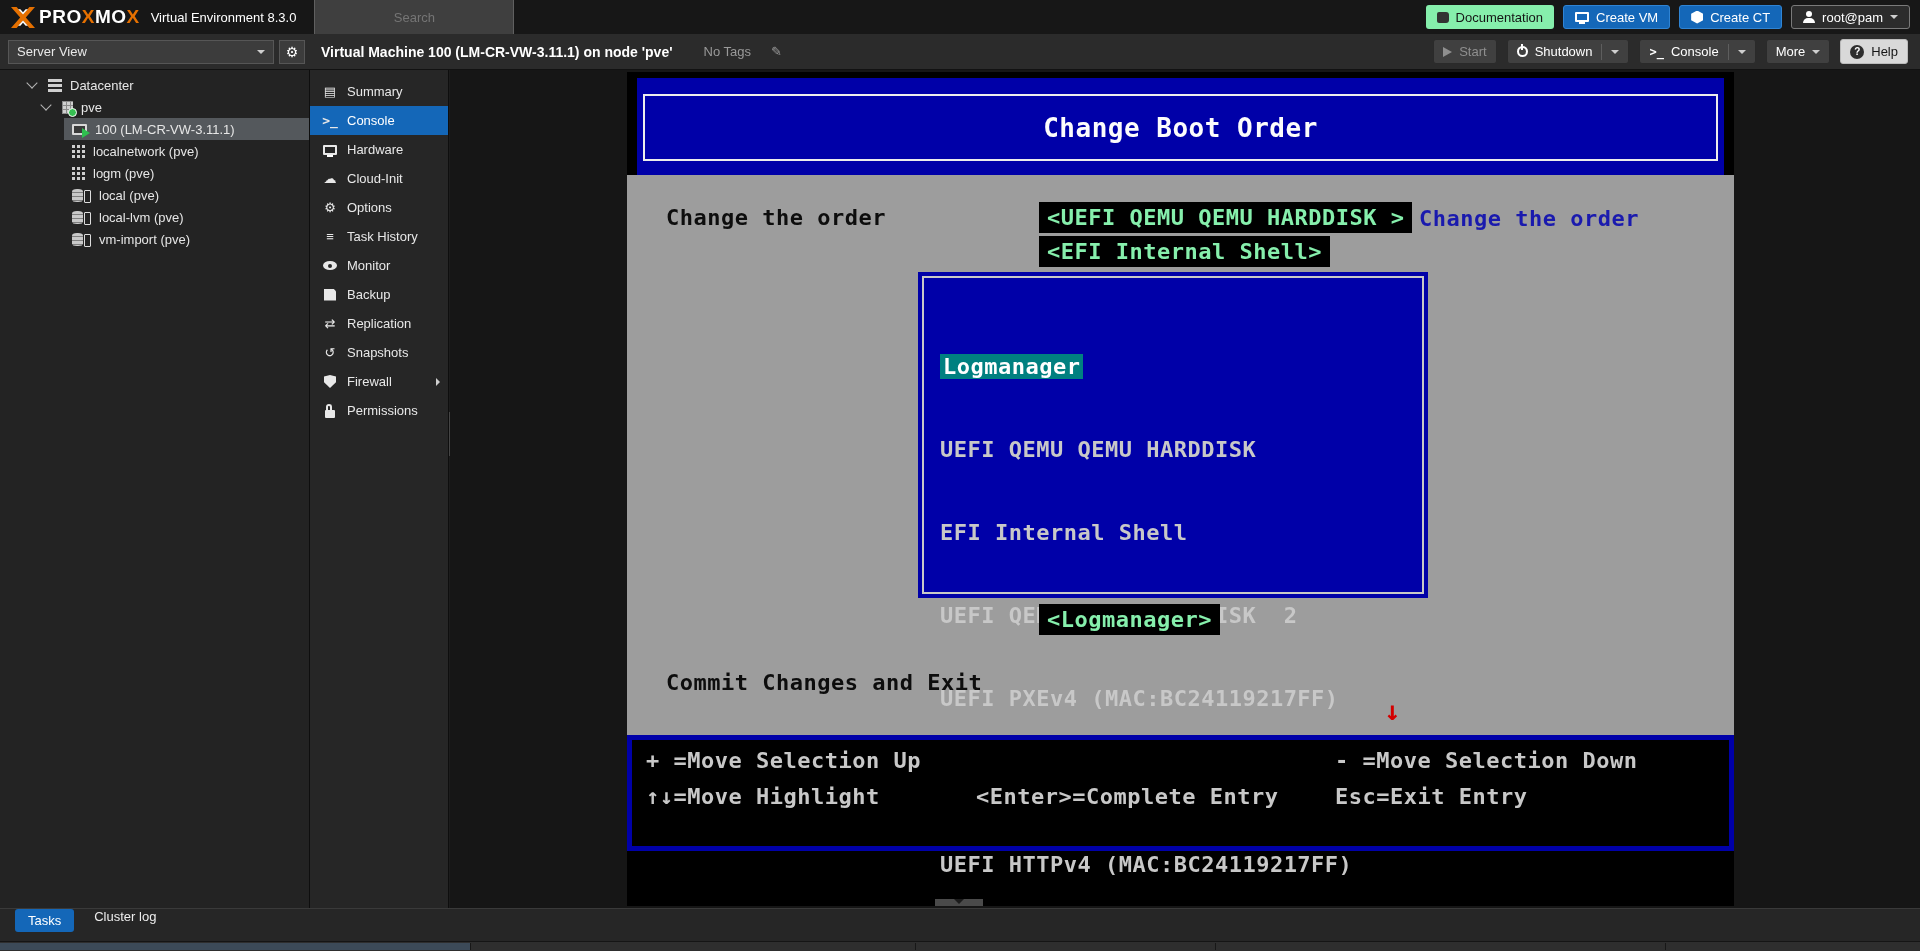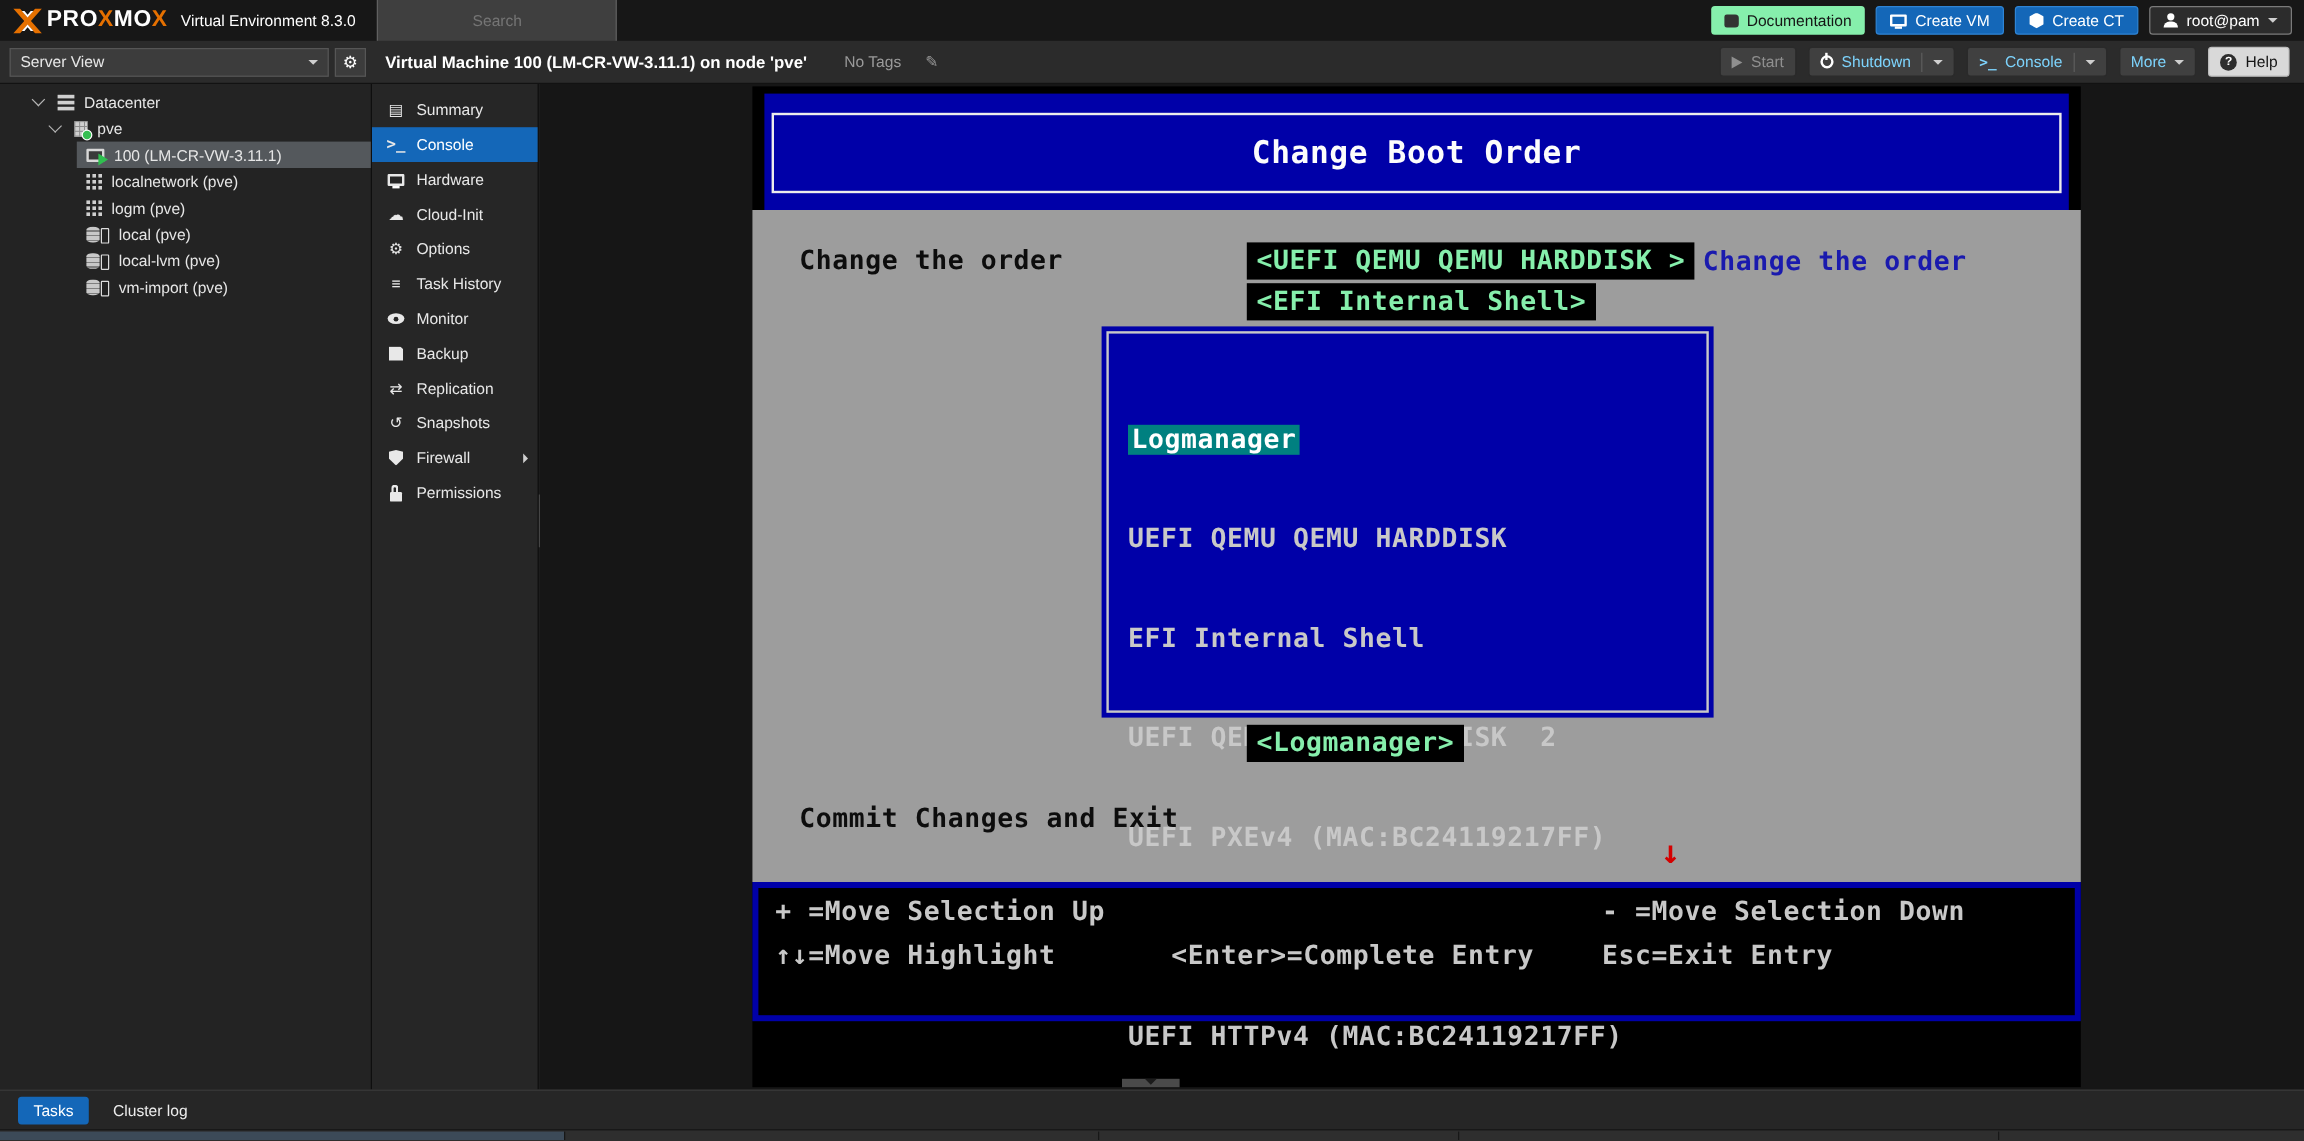--- a/index.html
+++ b/index.html
@@ -19,21 +19,21 @@
   .btn-user{background:#2c2c2c;color:#fff;border:1px solid #7a7a7a;}
 
   
   .toolbar{position:absolute;top:34px;left:0;right:0;height:36px;background:#2b2b2b;border-bottom:1px solid #121212;display:flex;align-items:center;box-sizing:border-box;}
   .viewsel{width:266px;height:24px;background:#3c3c3c;border:1px solid #565656;color:#e8e8e8;font-size:13px;display:flex;align-items:center;padding:0 8px;margin-left:8px;box-sizing:border-box;}
   .viewsel .chev{margin-left:auto;}
   .gearbtn{width:26px;height:24px;background:#3c3c3c;border:1px solid #565656;color:#fff;display:flex;align-items:center;justify-content:center;font-size:14px;margin-left:5px;box-sizing:border-box;}
   .crumb{margin-left:16px;color:#fff;font-size:14px;font-weight:bold;}
   .tags{margin-left:31px;color:#9a9a9a;font-size:13px;display:flex;align-items:center;gap:20px;}
   .tb-right{margin-left:auto;display:flex;align-items:center;gap:10px;margin-right:12px;}
-  .tbtn{height:25px;background:#404040;border:1px solid #2a2a2a;border-radius:3px;color:#7dd3fc;font-size:13px;display:flex;align-items:center;gap:7px;padding:0 9px;cursor:pointer;box-sizing:border-box;}
+  .tbtn{height:25px;background:#404040;border:1px solid #2a2a2a;border-radius:3px;color:#ffffff;font-size:13px;display:flex;align-items:center;gap:7px;padding:0 9px;cursor:pointer;box-sizing:border-box;}
   .tbtn.disabled{color:#8f8f8f;}
   .tbtn-light{background:#d9d9d9;color:#151515;border:1px solid #bbb;}
   .vsep{width:1px;height:16px;background:#5e5e5e;margin:0 2px;}
   .chev{width:0;height:0;border-left:4px solid transparent;border-right:4px solid transparent;border-top:4px solid #cfcfcf;display:inline-block;}
   .chev-r{width:0;height:0;border-top:4px solid transparent;border-bottom:4px solid transparent;border-left:4px solid #cfcfcf;display:inline-block;}
   .qmark{width:14px;height:14px;border-radius:50%;background:#2d2d2d;color:#fff;font-size:10px;font-weight:bold;display:flex;align-items:center;justify-content:center;}
   .conglyph{font-family:"DejaVu Sans Mono",monospace;font-weight:bold;font-size:12px;}
 
   
   .i-book{width:12px;height:11px;background:#333;border-radius:2px 3px 3px 2px;position:relative;}
@@ -95,21 +95,21 @@
   .teal{background:#008080;color:#fff;padding:0 3px;}
   .redarrow{position:absolute;color:#d40000;font-size:27px;}
   .hband{position:absolute;left:0;top:663px;width:1107px;height:116px;background:#0000a8;}
   .hborder{position:absolute;left:8px;right:10px;top:8px;bottom:12px;border:2px solid #ececec;}
   .hblack{position:absolute;left:5px;right:5px;top:5px;bottom:5px;background:#000;color:#c8c8c8;}
   .hblack span{position:absolute;}
   .vnc-handle{position:absolute;left:308px;top:827px;width:48px;height:7px;background:#4a4a4a;display:flex;align-items:flex-start;justify-content:center;cursor:pointer;}
   .vnc-handle::after{content:"";width:0;height:0;border-left:5px solid transparent;border-right:5px solid transparent;border-top:5px solid #1b1b1b;}
 
   
-  .statusbar{position:absolute;left:0;right:0;bottom:9px;height:34px;background:#262626;border-top:1px solid #3a3a3a;display:flex;align-items:center;padding-left:15px;gap:20px;box-sizing:border-box;}
+  .statusbar{position:absolute;left:0;right:0;bottom:9px;height:34px;background:#262626;border-top:1px solid #3a3a3a;display:flex;align-items:flex-start;padding-left:15px;gap:20px;box-sizing:border-box;}
   .tasksbtn{background:#1467b8;color:#fff;font-size:13px;padding:4px 13px;border-radius:3px;cursor:pointer;}
   .clusterlog{color:#ededed;font-size:13px;cursor:pointer;}
   .sliver{position:absolute;left:0;right:0;bottom:0;height:9px;background:#2e2e2e;border-top:1px solid #151515;}
   .sliver .seg1{position:absolute;left:0;top:1px;bottom:1px;width:470px;background:#3c4a58;}
   .sliver .d{position:absolute;top:1px;bottom:1px;width:1px;background:#171717;}
 </style>
 </head>
 <body>
 
 <div id="app">

